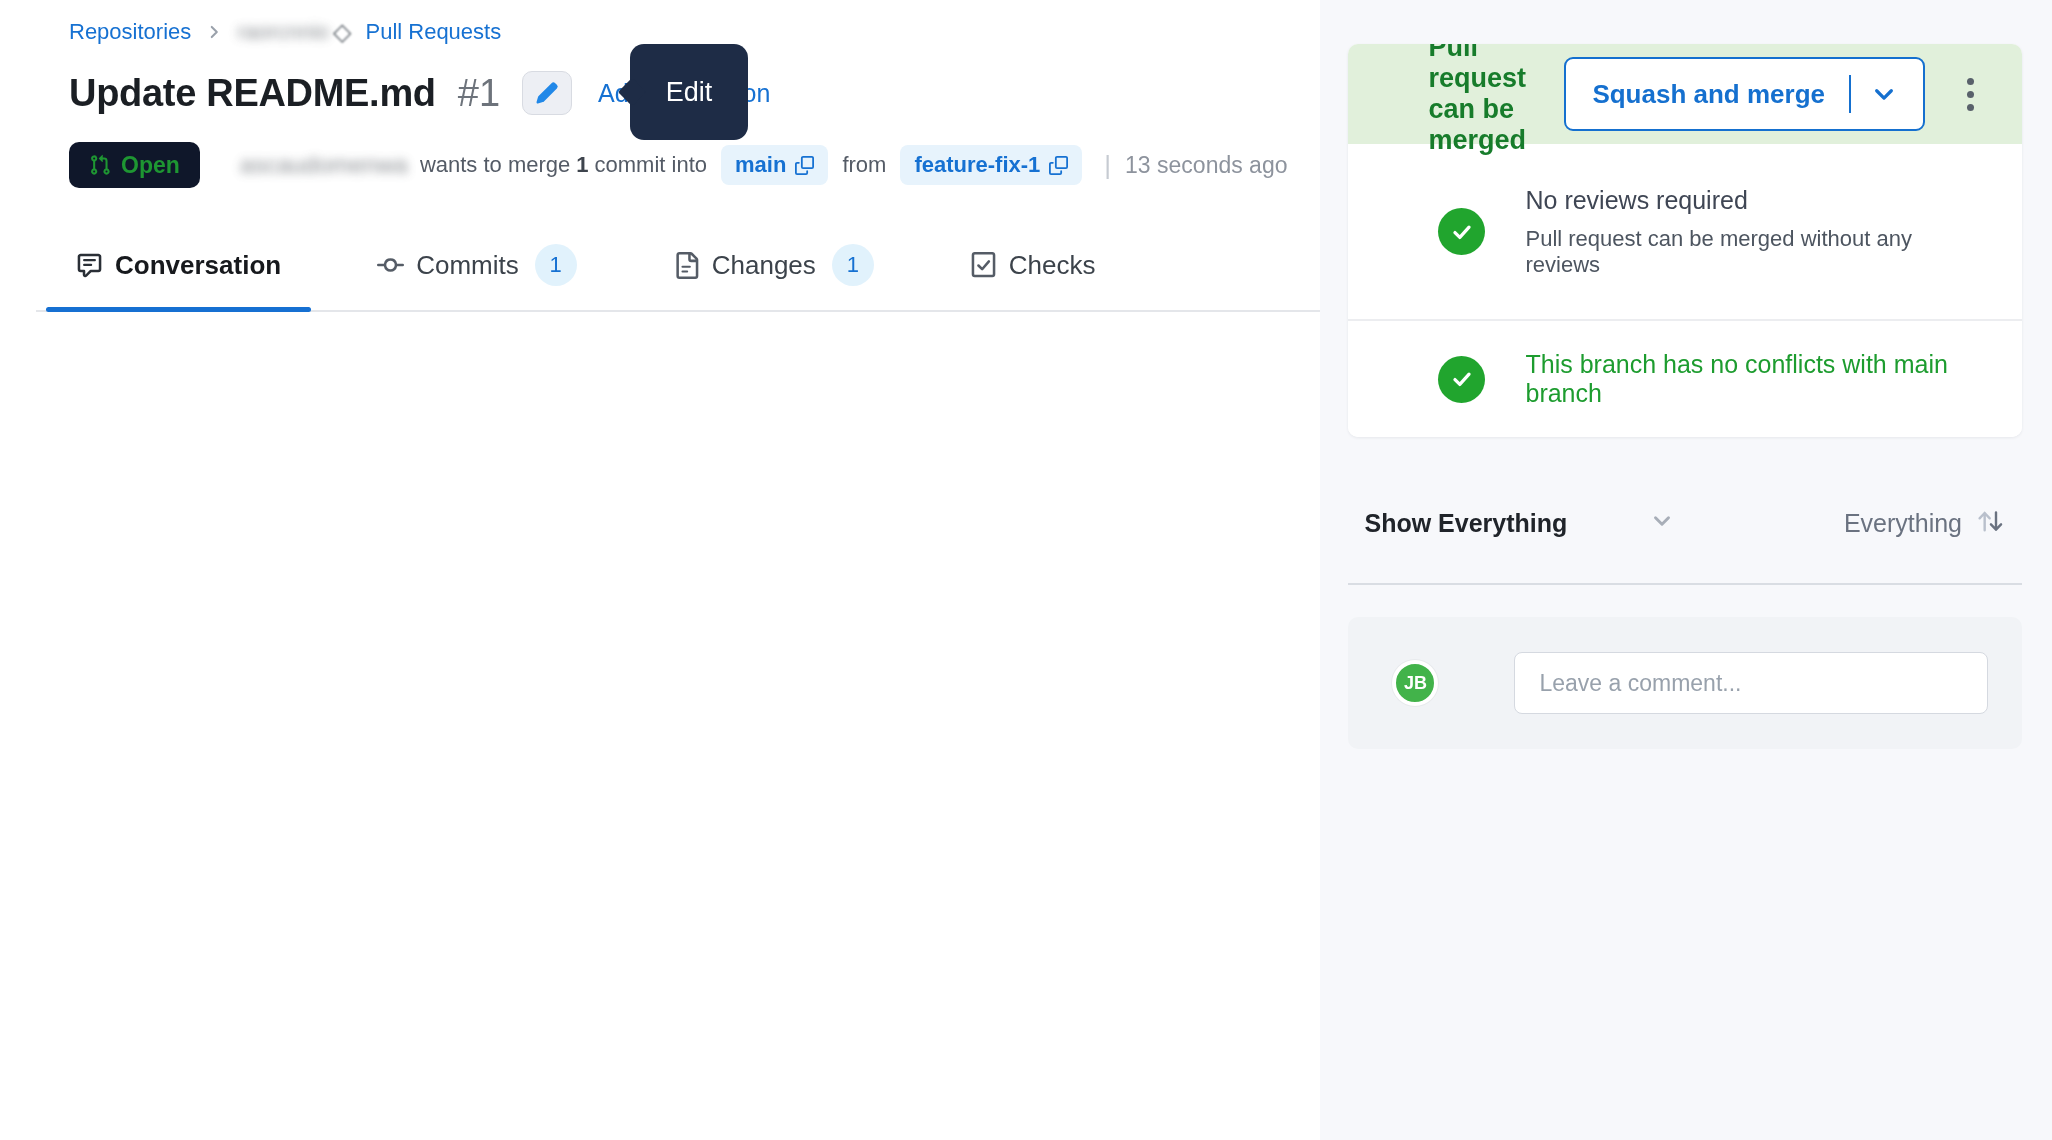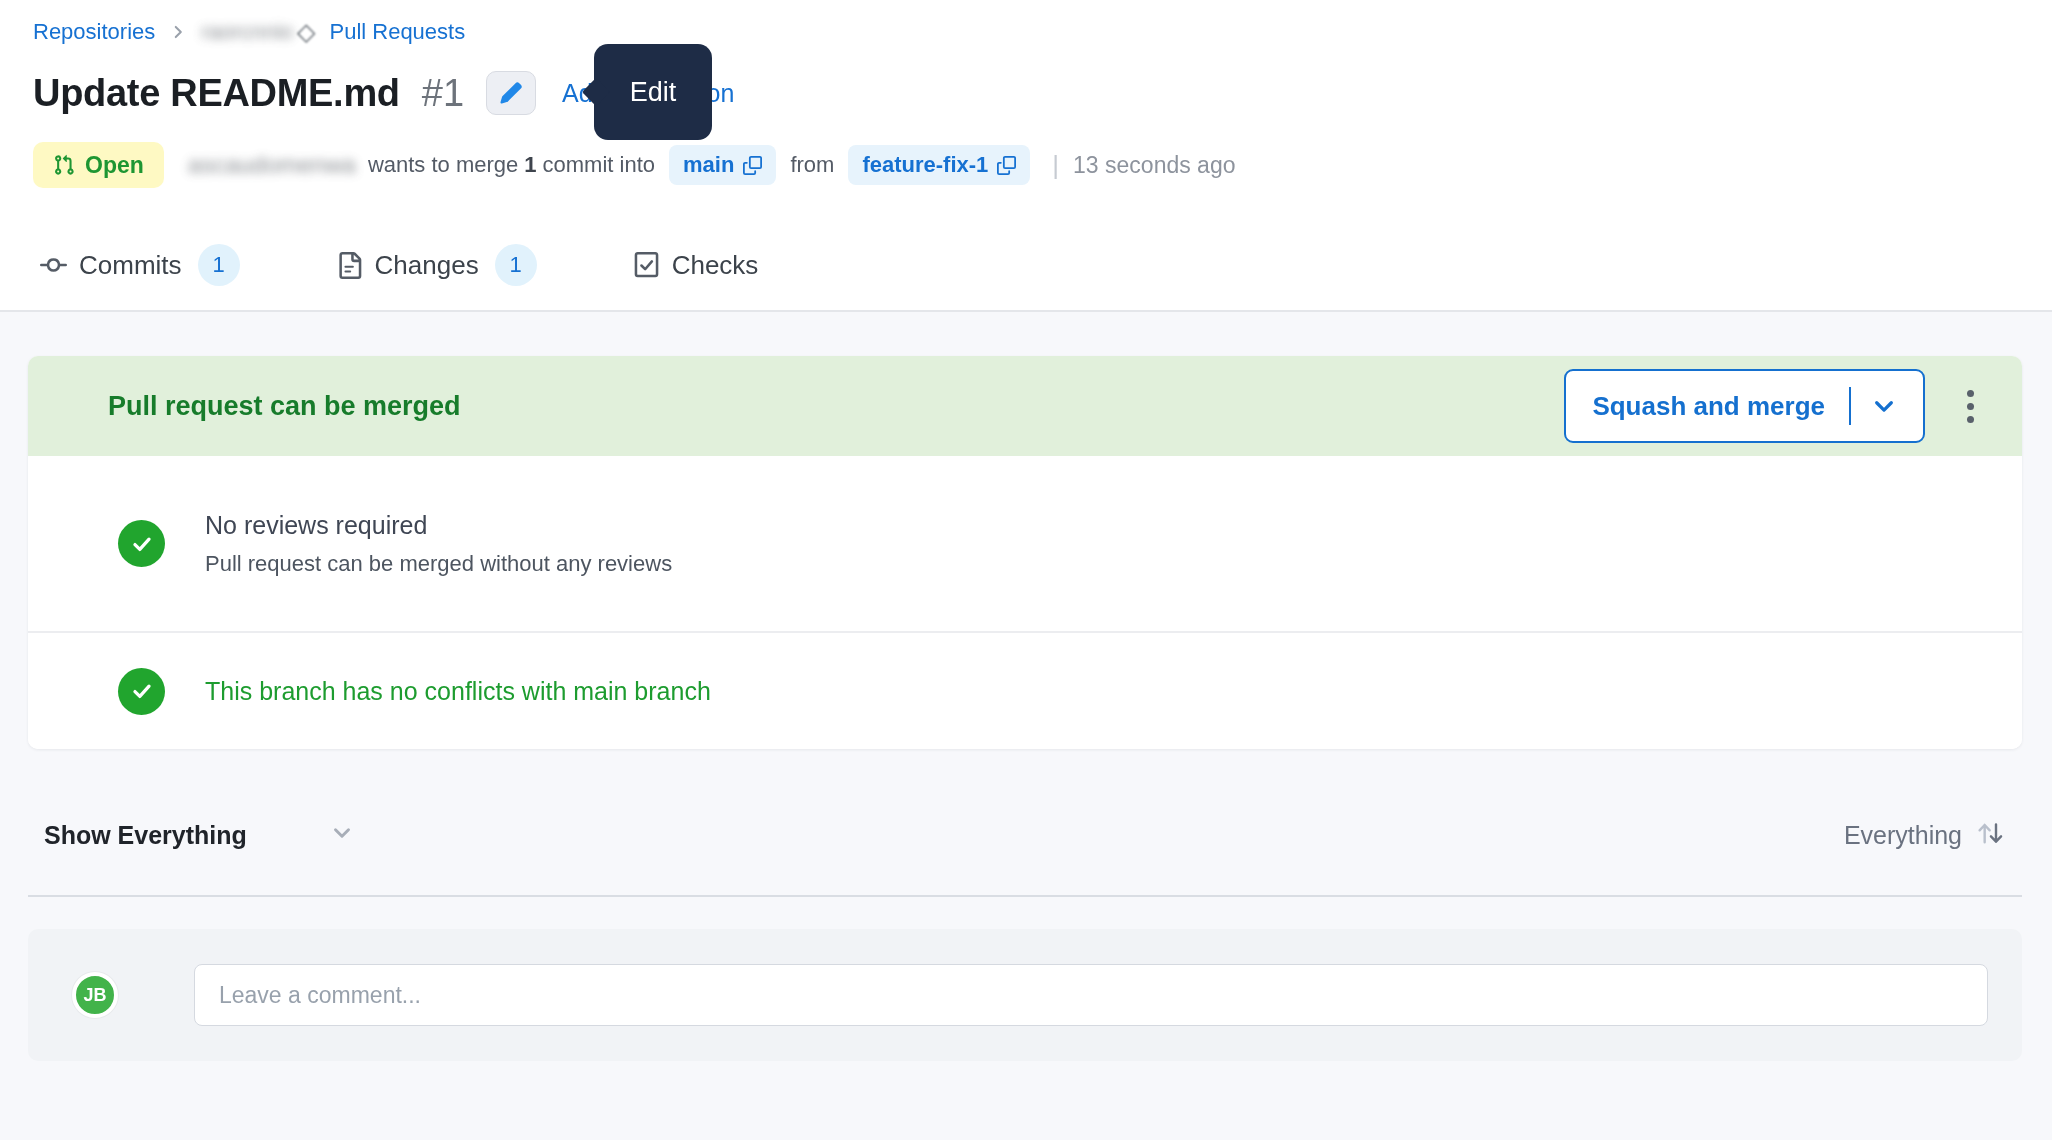--- a/index.html
+++ b/index.html
@@ -3,42 +3,42 @@
 <meta charset="utf-8">
 <style>
   * { margin:0; padding:0; box-sizing:border-box; }
   html,body { width:2052px; height:1140px; }
   body {
     font-family:"Liberation Sans", sans-serif;
     background:#ffffff;
     color:#1f2328;
     overflow:hidden;
   }
-  .page { width:2052px; height:1140px; display:flex; flex-direction:column; }
+  .page { width:2052px; height:1140px; display:flex; flex-direction:row;padding-left:36px; }
 
   
   .top { background:#ffffff; padding-top:16px; }
   .breadcrumb { display:flex; align-items:center; gap:14px; padding:0 33px; height:32px; font-size:22px; }
   .crumb-link { color:#1671d2; text-decoration:none; cursor:pointer; }
   .crumb-sep svg { display:block; }
   .redacted { filter:blur(5px); opacity:.8; color:#6b7076; user-select:none; }
   .crumb-redacted { font-size:22px; display:inline-flex; align-items:center; gap:4px; }
   .diamond-glyph { color:#596068; font-size:24px; filter:blur(1.2px); }
 
   .title-row { position:relative; display:flex; align-items:center; gap:22px; padding:0 33px; margin-top:16px; height:58px; }
   .pr-title { font-size:38px; font-weight:bold; color:#1b1f24; letter-spacing:-.3px; }
   .pr-number { font-size:38px; color:#6d737b; font-weight:400; }
   .edit-btn { width:50px; height:44px; border-radius:10px; background:#edeff4; border:1px solid #d8dbe2; display:flex; align-items:center; justify-content:center; cursor:pointer; }
   .edit-btn svg { display:block; }
   .desc-link { font-size:25px; color:#1671d2; text-decoration:none; cursor:pointer; margin-left:4px; }
   .tooltip { position:absolute; left:594px; top:-20px; z-index:5; background:#1e2c46; color:#ffffff; font-size:27px; border-radius:14px; width:118px; height:96px; display:flex; align-items:center; justify-content:center; }
   .tooltip::before { content:""; position:absolute; left:-8px; top:50%; width:20px; height:20px; background:#1e2c46; transform:translateY(-50%) rotate(45deg); border-radius:3px; }
 
   .meta-row { display:flex; align-items:center; padding:0 33px; margin-top:20px; height:46px; font-size:22px; color:#545b66; }
-  .status-badge { display:inline-flex; align-items:center; gap:10px; background:#fef9c3; color:#1e9632; font-weight:bold; font-size:23px; height:46px; padding:0 20px; border-radius:10px; margin-right:24px; }
+  .status-badge { display:inline-flex; align-items:center; gap:10px; background:#0f172a; color:#1e9632; font-weight:bold; font-size:23px; height:46px; padding:0 20px; border-radius:10px; margin-right:40px; }
   .status-badge svg { display:block; }
   .author-redacted { font-size:24px; margin-right:6px; }
   .meta-text { margin:0 6px; }
   .meta-bold { font-weight:bold; color:#3e444d; }
   .branch-label { display:inline-flex; align-items:center; gap:9px; background:#e7f3fc; border-radius:8px; height:40px; padding:0 14px; margin:0 8px; color:#1671d2; font-weight:bold; font-size:22px; cursor:pointer; }
   .branch-label svg { display:block; }
   .meta-divider { color:#c6cbd2; font-size:26px; margin:0 14px; }
   .timestamp { color:#8d939d; font-size:23px; }
 
   
@@ -149,20 +149,30 @@
               <path fill="#1671d2" d="M0 6.75C0 5.784.784 5 1.75 5h1.5a.75.75 0 0 1 0 1.5h-1.5a.25.25 0 0 0-.25.25v7.5c0 .138.112.25.25.25h7.5a.25.25 0 0 0 .25-.25v-1.5a.75.75 0 0 1 1.5 0v1.5A1.75 1.75 0 0 1 9.25 16h-7.5A1.75 1.75 0 0 1 0 14.25Z"></path>
               <path fill="#1671d2" d="M5 1.75C5 .784 5.784 0 6.75 0h7.5C15.216 0 16 .784 16 1.75v7.5A1.75 1.75 0 0 1 14.25 11h-7.5A1.75 1.75 0 0 1 5 9.25Zm1.75-.25a.25.25 0 0 0-.25.25v7.5c0 .138.112.25.25.25h7.5a.25.25 0 0 0 .25-.25v-7.5a.25.25 0 0 0-.25-.25Z"></path>
             </svg>
         </span>
       </span>
       <span class="meta-divider">|</span>
       <span class="timestamp">13 seconds ago</span>
     </div>
 
     <div class="tabbar">
+      <div class="tab active">
+        <span>
+          <svg width="27" height="27" viewBox="0 0 16 16">
+              <path fill="#2a2f36" d="M1 2.75C1 1.784 1.784 1 2.75 1h10.5c.966 0 1.75.784 1.75 1.75v7.5A1.75 1.75 0 0 1 13.25 12H9.06l-2.573 2.573A1.458 1.458 0 0 1 4 13.543V12H2.75A1.75 1.75 0 0 1 1 10.25Zm1.75-.25a.25.25 0 0 0-.25.25v7.5c0 .138.112.25.25.25h2a.75.75 0 0 1 .75.75v2.19l2.72-2.72a.749.749 0 0 1 .53-.22h4.5a.25.25 0 0 0 .25-.25v-7.5a.25.25 0 0 0-.25-.25Z"></path>
+              <rect x="4.2" y="4.2" width="7.6" height="1.3" rx=".6" fill="#2a2f36"></rect>
+              <rect x="4.2" y="7" width="5.4" height="1.3" rx=".6" fill="#2a2f36"></rect>
+            </svg>
+        </span>
+        <span>Conversation</span>
+      </div>
       <div class="tab">
         <span>
           <svg width="27" height="27" viewBox="0 0 16 16">
               <path fill="#555c66" d="M11.93 8.5a4.002 4.002 0 0 1-7.86 0H.75a.75.75 0 0 1 0-1.5h3.32a4.002 4.002 0 0 1 7.86 0h3.32a.75.75 0 0 1 0 1.5Zm-1.43-.75a2.5 2.5 0 1 0-5 0 2.5 2.5 0 0 0 5 0Z"></path>
             </svg>
         </span>
         <span>Commits</span>
         <span class="tab-count">1</span>
       </div>
       <div class="tab">

